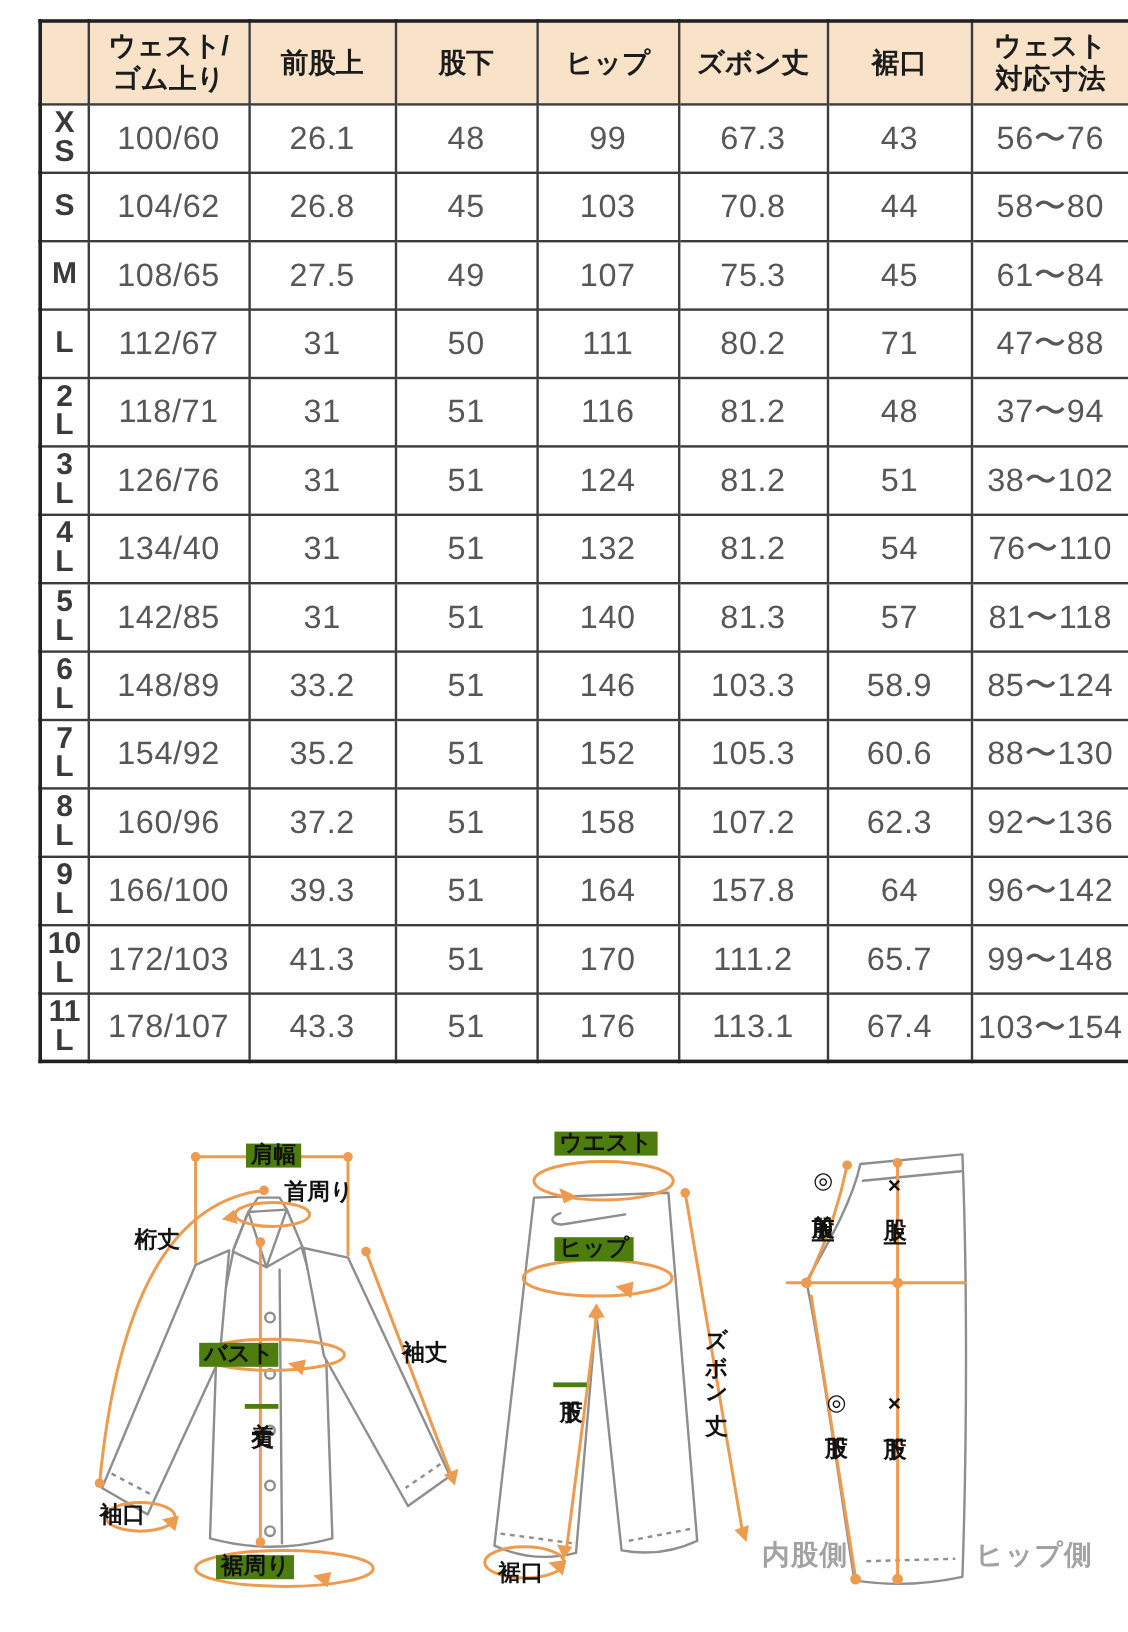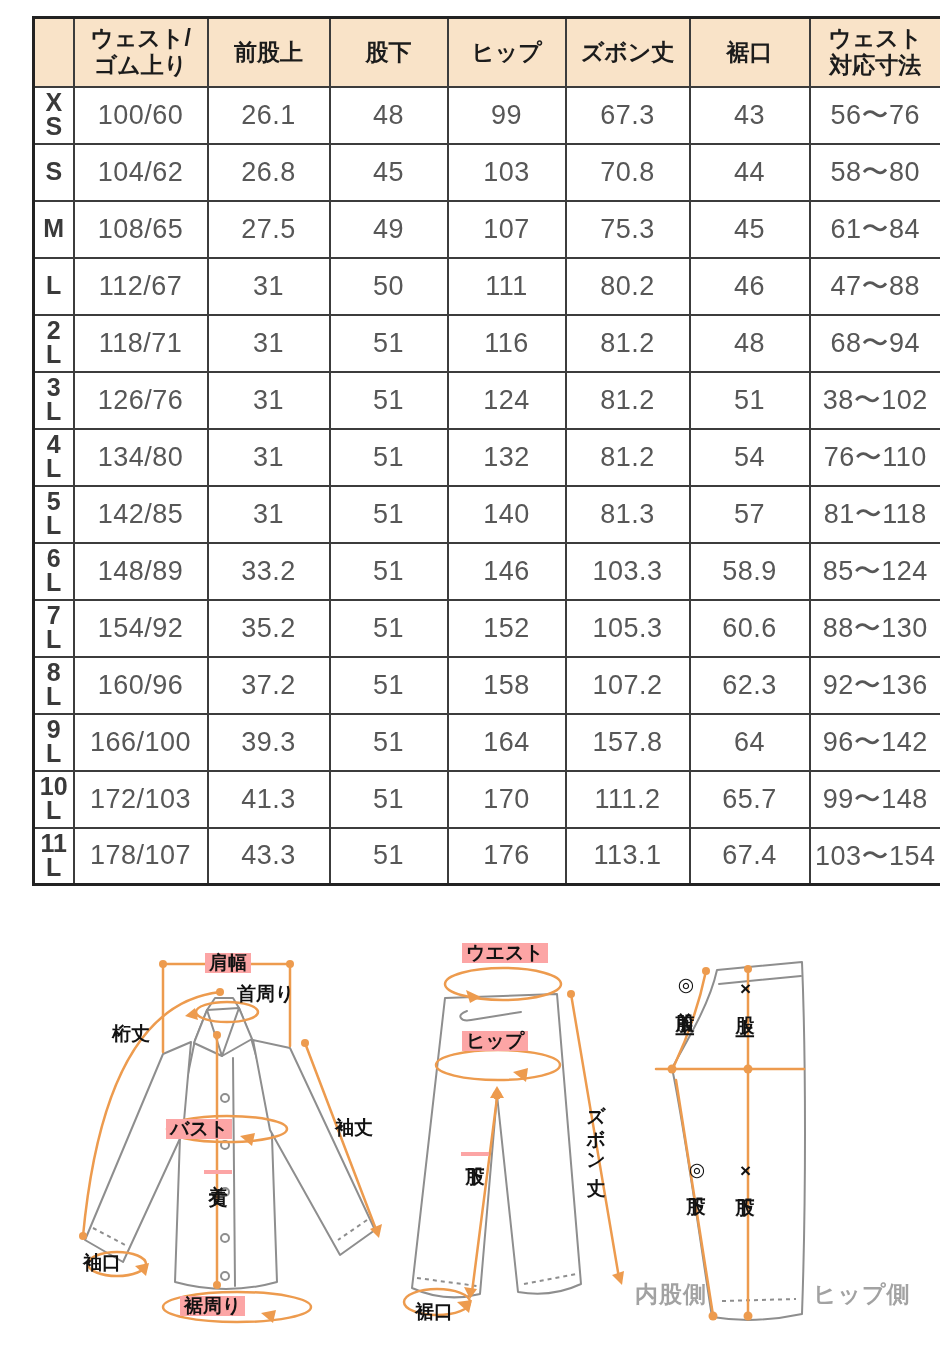--- a/index.html
+++ b/index.html
@@ -31,23 +31,23 @@
     line-height:0.95; white-space:pre-line; background:#ffffff;
   }
 
   
   .diagram-area { position:absolute; left:0; top:930px; width:940px; height:430px; }
   .diagram-svg { position:absolute; }
   .dlabel {
     position:absolute; font-weight:bold; color:#121212;
     font-size:19px; line-height:1.05; white-space:nowrap;
   }
-  .dlabel.on-line { background:#fca5a5; padding:0 4px; }
+  .dlabel.on-line { background:#4d7c0f; padding:0 4px; }
   .vlabel { writing-mode:vertical-rl; text-orientation:upright; letter-spacing:2px; }
-  .side-gray { color:#a2a2a2; font-size:23px; letter-spacing:1px;font-family:Liberation Serif, serif; }
+  .side-gray { color:#a2a2a2; font-size:23px; letter-spacing:1px; }
 
   .footnote {
     position:absolute; left:72px; top:1316px;
     font-size:27px; font-weight:bold; color:#161616; letter-spacing:1px;margin-top:40px;
   }
 
   
   .garment { stroke:#8e8e8e; stroke-width:2; fill:none; stroke-linejoin:round; stroke-linecap:round; }
   .garment-fill { fill:#ffffff; stroke:#8e8e8e; stroke-width:2; stroke-linejoin:round; }
   .gdash { stroke:#8e8e8e; stroke-width:2; fill:none; stroke-dasharray:4 4; }
@@ -119,52 +119,52 @@
         <td>61〜84</td>
       </tr>
 
       <tr>
         <th class="size-cell">L</th>
         <td>112/67</td>
         <td>31</td>
         <td>50</td>
         <td>111</td>
         <td>80.2</td>
-        <td>46</td>
+        <td>71</td>
         <td>47〜88</td>
       </tr>
 
       <tr>
         <th class="size-cell">2
 L</th>
         <td>118/71</td>
         <td>31</td>
         <td>51</td>
         <td>116</td>
         <td>81.2</td>
         <td>48</td>
-        <td>68〜94</td>
+        <td>37〜94</td>
       </tr>
 
       <tr>
         <th class="size-cell">3
 L</th>
         <td>126/76</td>
         <td>31</td>
         <td>51</td>
         <td>124</td>
         <td>81.2</td>
         <td>51</td>
         <td>38〜102</td>
       </tr>
 
       <tr>
         <th class="size-cell">4
 L</th>
-        <td>134/80</td>
+        <td>134/40</td>
         <td>31</td>
         <td>51</td>
         <td>132</td>
         <td>81.2</td>
         <td>54</td>
         <td>76〜110</td>
       </tr>
 
       <tr>
         <th class="size-cell">5

